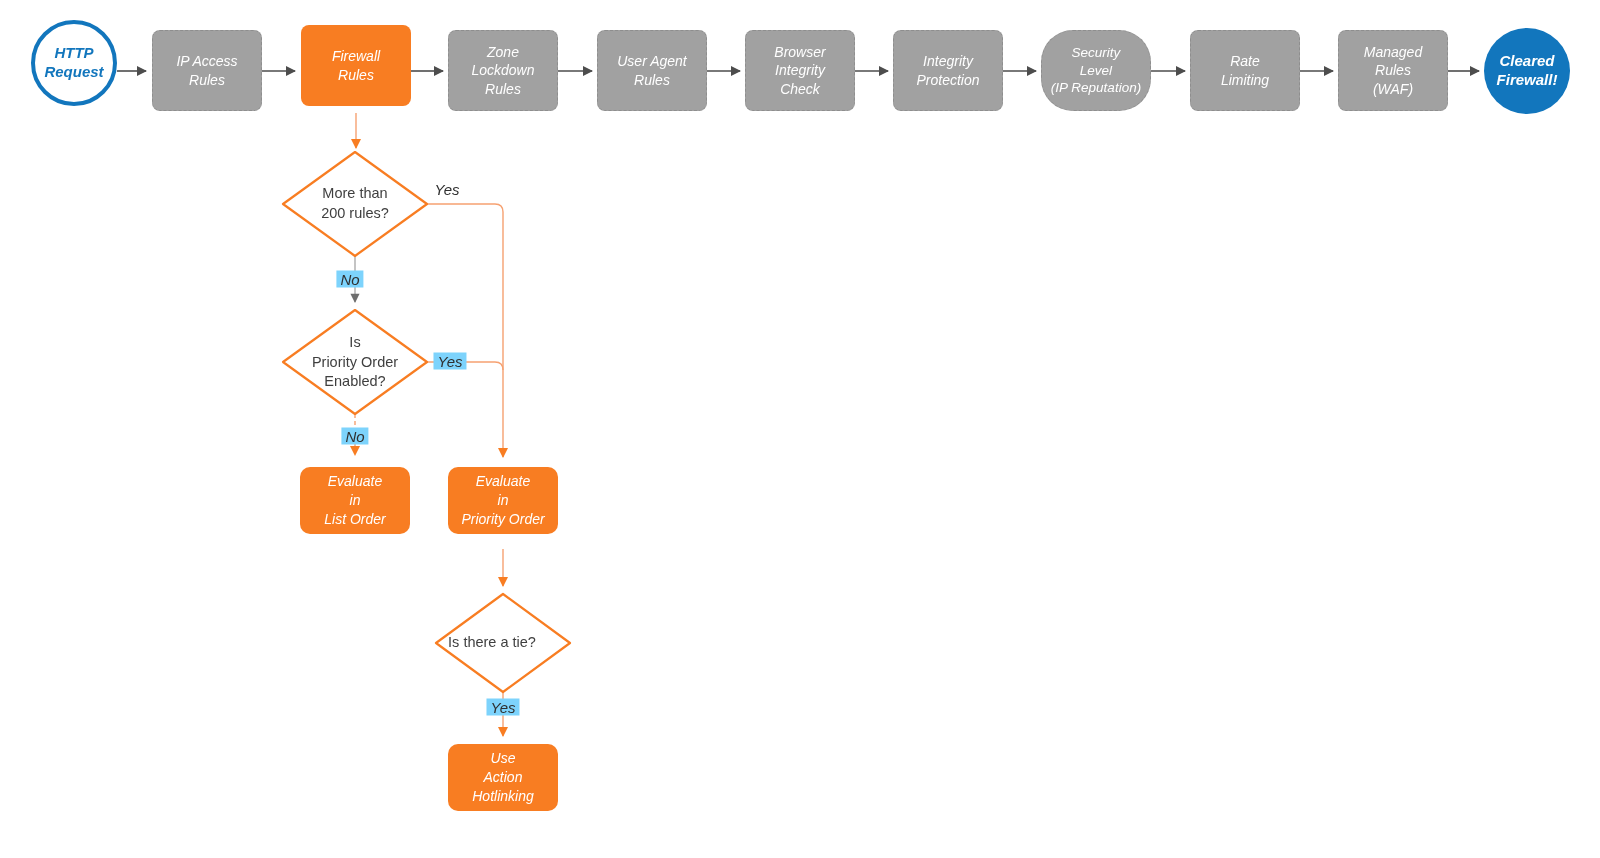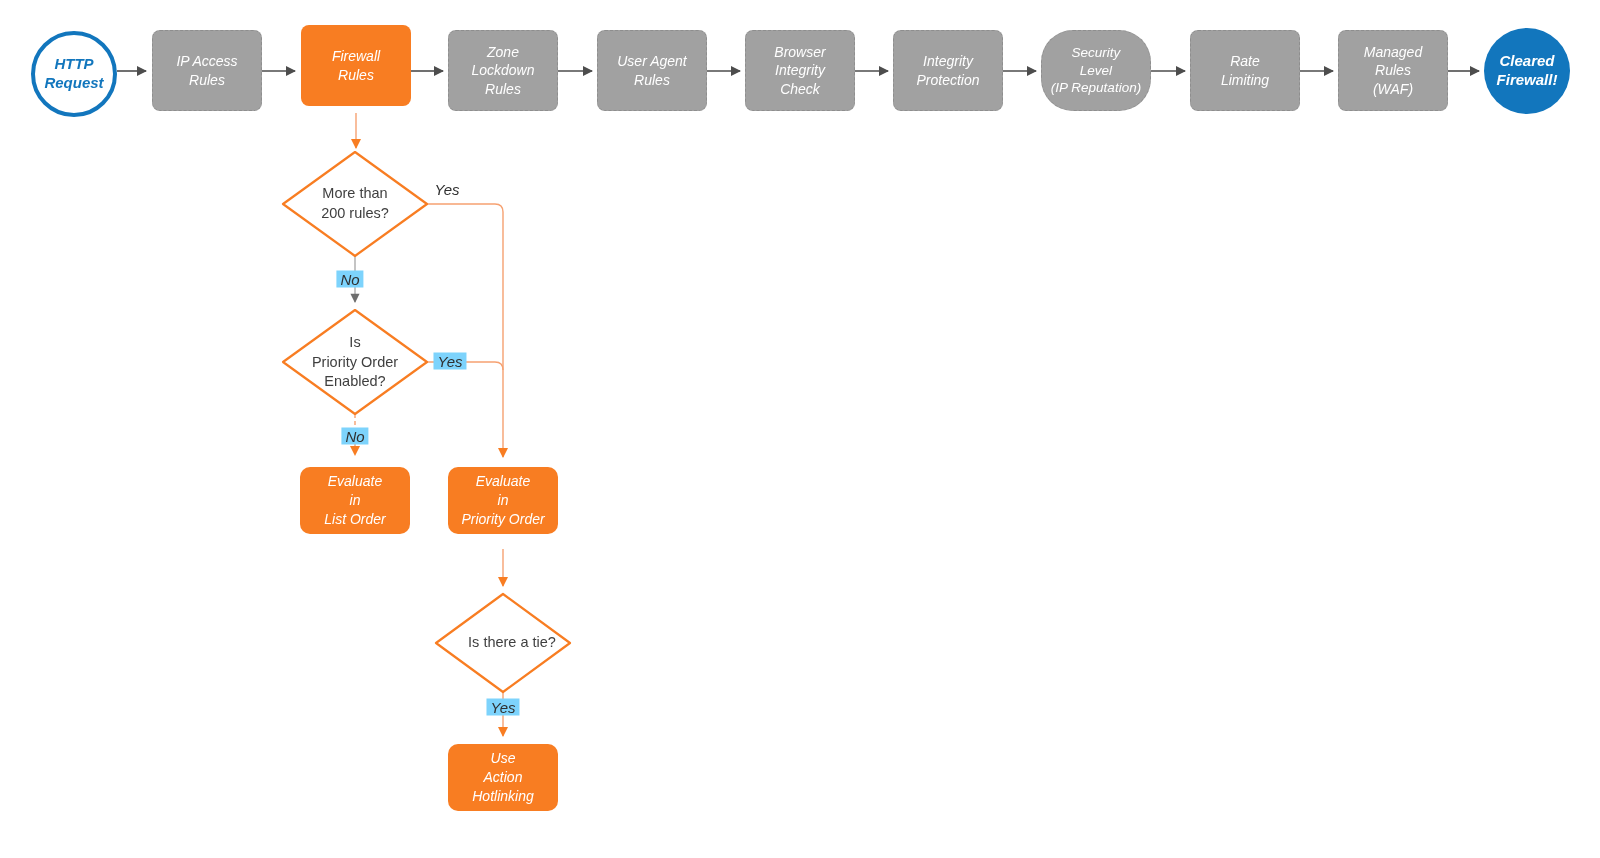--- a/index.html
+++ b/index.html
@@ -64,21 +64,21 @@
     <path d="M427,362 L495,362 Q503,362 503,370" stroke="#F6A171" stroke-width="1.4" fill="none"></path>
     <path d="M355,414 V455" stroke="#F6A171" stroke-width="1.4" stroke-dasharray="4 3" fill="none" marker-end="url(#arrowOrange)"></path>
     <path d="M503,549 V586" stroke="#F6A171" stroke-width="1.4" fill="none" marker-end="url(#arrowOrange)"></path>
     <path d="M503,692 V736" stroke="#F6A171" stroke-width="1.4" fill="none" marker-end="url(#arrowOrange)"></path>
 
     <polygon points="283,204 355,152 427,204 355,256" fill="#ffffff" stroke="#F87D22" stroke-width="2.2" stroke-linejoin="round"></polygon>
     <polygon points="283,362 355,310 427,362 355,414" fill="#ffffff" stroke="#F87D22" stroke-width="2.2" stroke-linejoin="round"></polygon>
     <polygon points="436,643 503,594 570,643 503,692" fill="#ffffff" stroke="#F87D22" stroke-width="2.2" stroke-linejoin="round"></polygon>
   </svg>
 
-  <div class="node circle blue-outline" style="left:31px;top:31px;">HTTP
+  <div class="node circle blue-outline" style="left:31px;top:20px;">HTTP
 Request</div>
   <div class="node rect gray" style="left:152px;top:30px;">IP Access
 Rules</div>
   <div class="node rect orange" style="left:301px;top:25px;">Firewall
 Rules</div>
   <div class="node rect gray" style="left:448px;top:30px;">Zone
 Lockdown
 Rules</div>
   <div class="node rect gray" style="left:597px;top:30px;">User Agent
 Rules</div>
@@ -96,21 +96,21 @@
 Rules
 (WAF)</div>
   <div class="node circle blue-solid" style="left:1484px;top:28px;">Cleared
 Firewall!</div>
 
   <div class="diamond-label" style="left:355px;top:204px;">More than
 200 rules?</div>
   <div class="diamond-label" style="left:355px;top:362px;">Is
 Priority Order
 Enabled?</div>
-  <div class="diamond-label" style="left:512px;top:643px;">Is there a tie?</div>
+  <div class="diamond-label" style="left:492px;top:643px;">Is there a tie?</div>
 
   <div class="node action" style="left:300px;top:467px;">Evaluate
 in
 List Order</div>
   <div class="node action" style="left:448px;top:467px;">Evaluate
 in
 Priority Order</div>
   <div class="node action" style="left:448px;top:744px;">Use
 Action
 Hotlinking</div>

